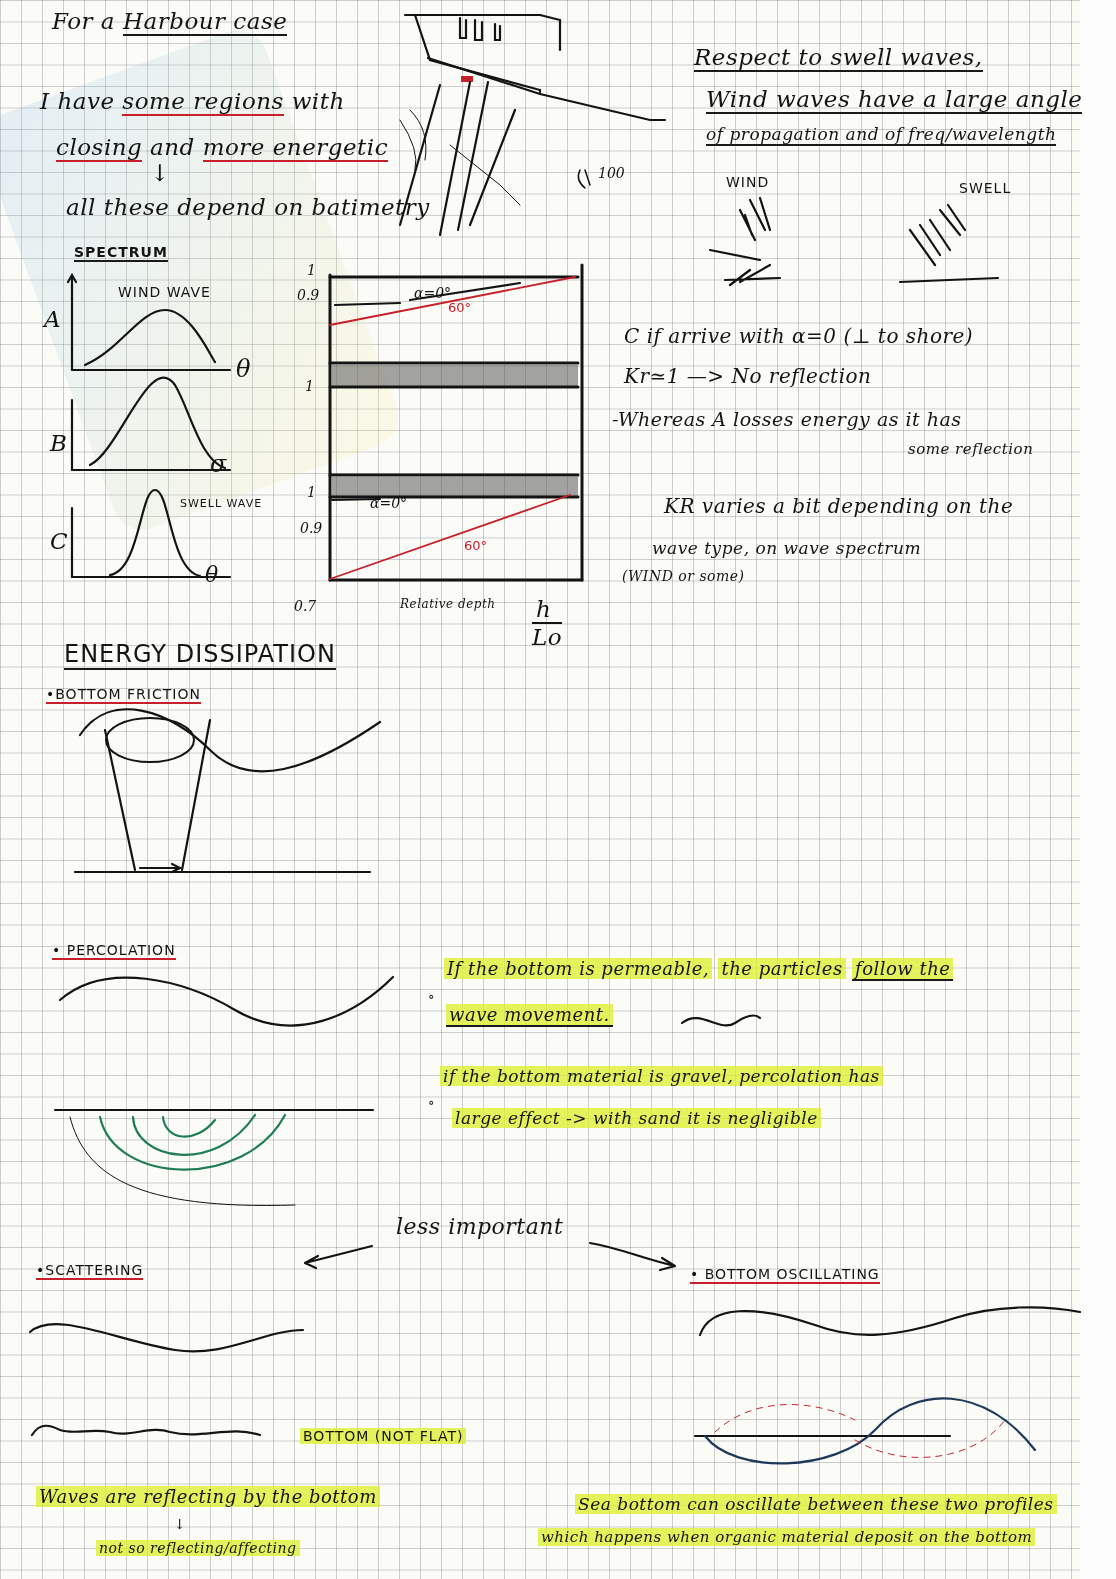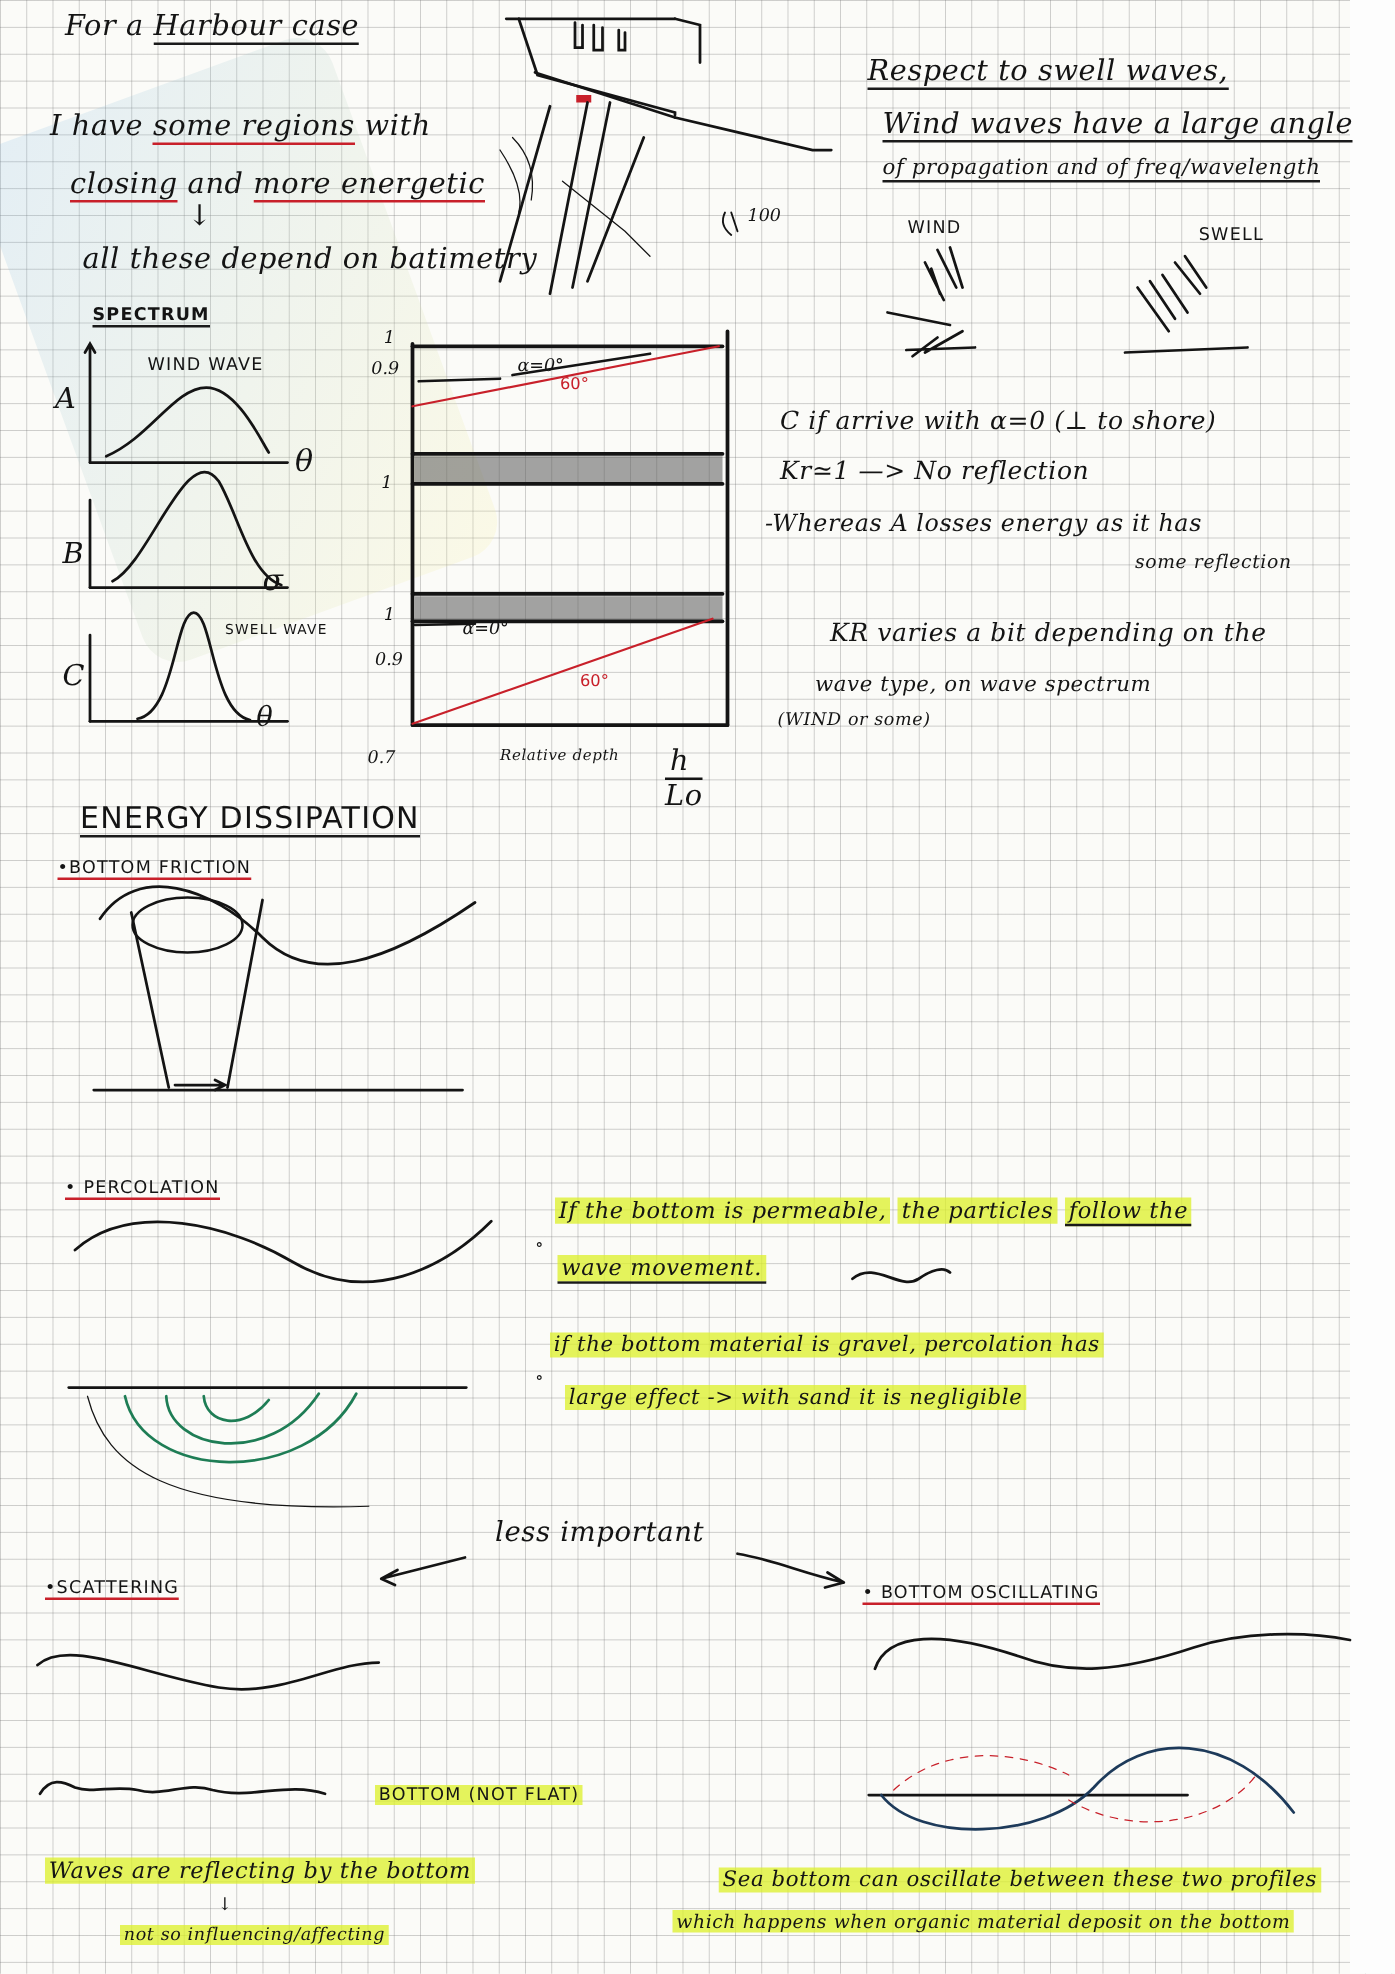--- a/index.html
+++ b/index.html
@@ -196,21 +196,21 @@
   <path d="M 2 15 C 10 2 20 5 30 10 C 45 15 60 8 80 12 C 100 18 120 5 140 12 C 170 20 200 5 230 15"></path>
 </svg>
 <div class="t cap small" style="left:300px;top:1428px;">
   <span class="hl">BOTTOM (NOT FLAT)</span>
 </div>
 <div class="t hw" style="left:36px;top:1486px;font-size:18px;">
   <span class="hl">Waves are reflecting by the bottom</span>
 </div>
 <div class="t hw small" style="left:174px;top:1516px;">↓</div>
 <div class="t hw small" style="left:96px;top:1540px;">
-  <span class="hl">not so influencing/affecting</span>
+  <span class="hl">not so reflecting/affecting</span>
 </div>
 
 <div class="t cap small ul-red" style="left:690px;top:1266px;">• BOTTOM OSCILLATING</div>
 <svg class="draw" style="left:695px;top:1300px;" width="390" height="180">
   <path d="M 5 35 C 15 5 60 5 120 25 C 160 40 200 38 260 18 C 300 5 350 5 385 12"></path>
   <path d="M 0 136 L 255 136"></path>
   <path d="M 10 136 C 40 175 140 172 180 130 C 220 85 290 85 340 150" style="stroke:#1d3a5a"></path>
   <path class="red" d="M 20 132 C 60 95 120 100 160 120" style="stroke-width:1;stroke-dasharray:6 6;"></path>
   <path class="red" d="M 160 140 C 210 170 280 160 310 120" style="stroke-width:1;stroke-dasharray:6 6;"></path>
 </svg>

